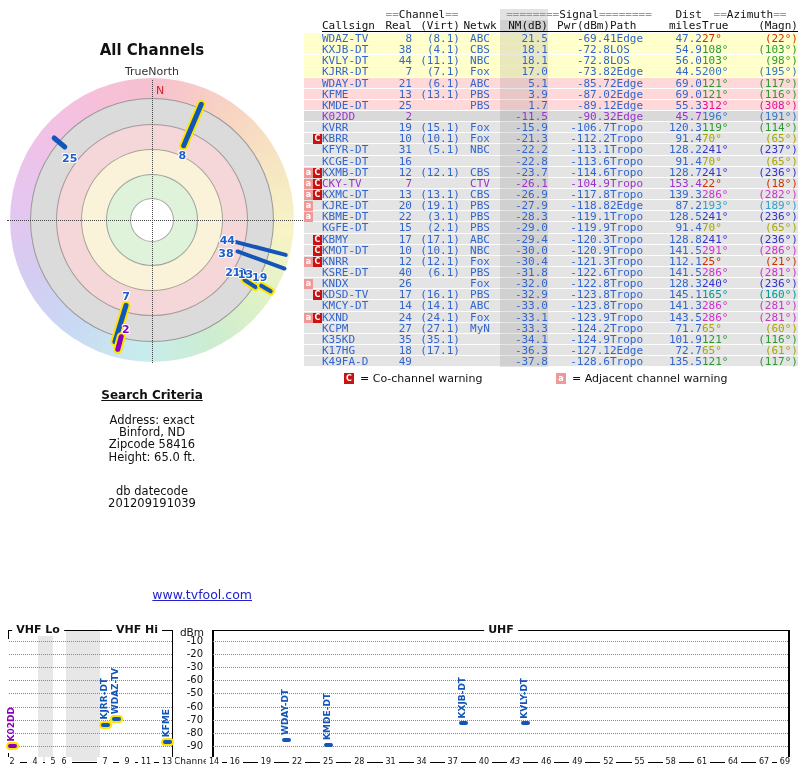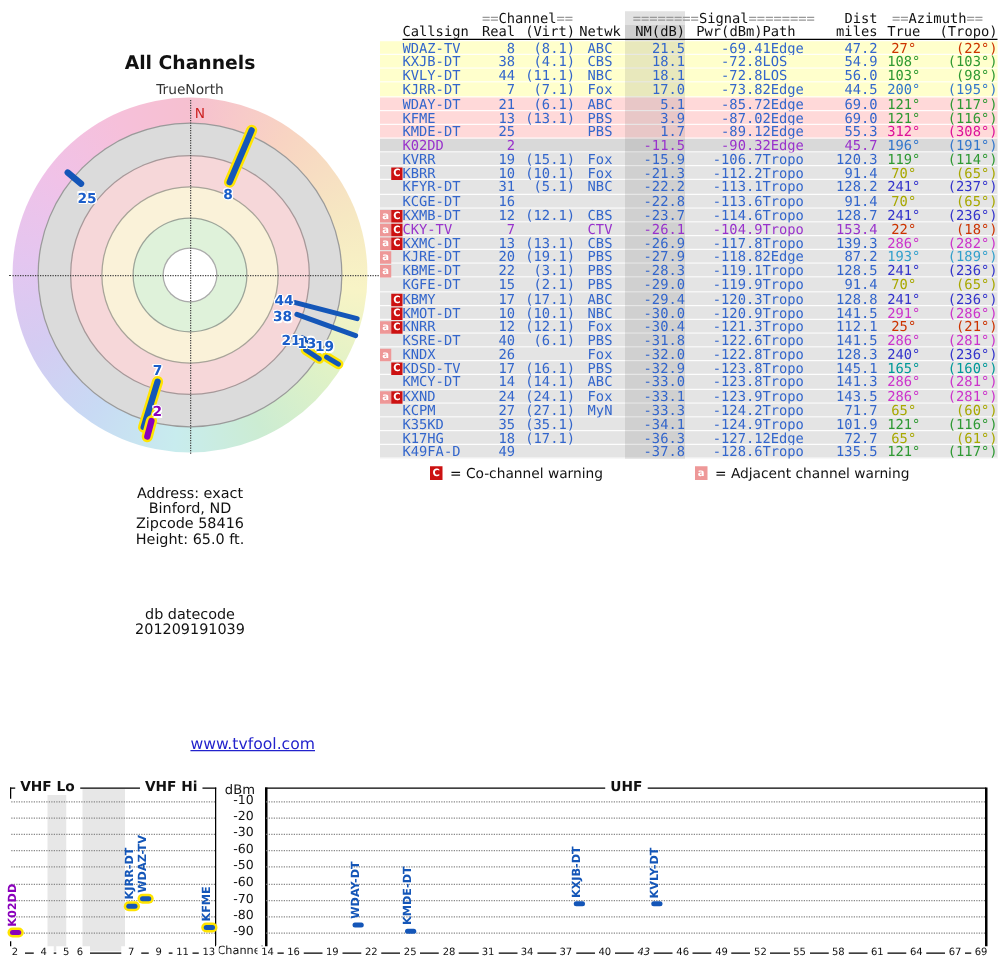--- a/index.html
+++ b/index.html
@@ -31,21 +31,21 @@
   .trow{box-shadow:inset 0 -1px 0 rgba(255,255,255,.9)}
   .gut{display:flex;width:18px;flex:none}
   .mkb{width:9px;height:10px;margin-top:1px;font-size:8px;line-height:10px;text-align:center;
     color:#fff;font-weight:bold;font-family:"DejaVu Sans",sans-serif}
   .mkb.a{background:#ee9898}
   .mkb.c{background:#cc1111}
   .cell{flex:none;overflow:hidden}
   .c-call{width:62px}.c-real{width:28px;text-align:right}.c-virt{width:48px;text-align:right}
   .c-net{width:40px;text-align:center}.c-nm{width:48px;text-align:right}
   .c-pwr{width:62px;text-align:right}.c-path{width:48px;}
-  .c-miles{width:44px;text-align:right}.c-true{width:42px;text-align:center}.c-magn{width:54px;text-align:right}
+  .c-miles{width:44px;text-align:right}.c-true{width:42px;text-align:left}.c-magn{width:54px;text-align:right}
   .trow .c-nm{background:rgba(90,90,90,.14)}
   .hrow .cell{color:#111}
   .eq{color:#999}
   .grp{flex:none;text-align:center}
   #legend1,#legend2{position:absolute;top:372px;display:flex;align-items:center;font-size:11px}
   .lgbox{width:10px;height:11px;font-size:8px;line-height:11px;text-align:center;color:#fff;
     font-weight:bold;margin-right:6px}
 
   
   #search{position:absolute;left:52px;top:388px;width:200px;text-align:center;font-size:11.5px}
@@ -122,21 +122,21 @@
   <span class="gut"></span>
   <span class="cell c-call">Callsign</span>
   <span class="cell c-real">Real</span>
   <span class="cell c-virt">(Virt)</span>
   <span class="cell c-net">Netwk</span>
   <span class="cell c-nm" style="background:rgba(90,90,90,.14)">NM(dB)</span>
   <span class="cell c-pwr">Pwr(dBm)</span>
   <span class="cell c-path">Path</span>
   <span class="cell c-miles">miles</span>
   <span class="cell c-true">True</span>
-  <span class="cell c-magn">(Tropo)</span>
+  <span class="cell c-magn">(Magn)</span>
 </div>
 <div class="abs" style="left:322px;top:31px;width:476px;height:1px;background:#000"></div>
 
 <div id="rows" class="abs" style="left:304px;top:33px">
     <div class="trow" style="background: rgb(255, 255, 204);"><div class="gut"><div class="mkb a" style="visibility: hidden;">a</div><div class="mkb c" style="visibility: hidden;">C</div></div><div class="cell c-call" style="color: rgb(51, 102, 204);">WDAZ-TV</div><div class="cell c-real" style="color: rgb(51, 102, 204);">8</div><div class="cell c-virt" style="color: rgb(51, 102, 204);">(8.1)</div><div class="cell c-net" style="color: rgb(51, 102, 204);">ABC</div><div class="cell c-nm" style="color: rgb(51, 102, 204);">21.5</div><div class="cell c-pwr" style="color: rgb(51, 102, 204);">-69.4</div><div class="cell c-path" style="color: rgb(51, 102, 204);">1Edge</div><div class="cell c-miles" style="color: rgb(51, 102, 204);">47.2</div><div class="cell c-true" style="color: rgb(204, 51, 0);">27°</div><div class="cell c-magn" style="color: rgb(204, 51, 0);">(22°)</div></div>
     <div class="trow" style="background: rgb(255, 255, 204);"><div class="gut"><div class="mkb a" style="visibility: hidden;">a</div><div class="mkb c" style="visibility: hidden;">C</div></div><div class="cell c-call" style="color: rgb(51, 102, 204);">KXJB-DT</div><div class="cell c-real" style="color: rgb(51, 102, 204);">38</div><div class="cell c-virt" style="color: rgb(51, 102, 204);">(4.1)</div><div class="cell c-net" style="color: rgb(51, 102, 204);">CBS</div><div class="cell c-nm" style="color: rgb(51, 102, 204);">18.1</div><div class="cell c-pwr" style="color: rgb(51, 102, 204);">-72.8</div><div class="cell c-path" style="color: rgb(51, 102, 204);">LOS</div><div class="cell c-miles" style="color: rgb(51, 102, 204);">54.9</div><div class="cell c-true" style="color: rgb(46, 153, 51);">108°</div><div class="cell c-magn" style="color: rgb(46, 153, 51);">(103°)</div></div>
     <div class="trow" style="background: rgb(255, 255, 204);"><div class="gut"><div class="mkb a" style="visibility: hidden;">a</div><div class="mkb c" style="visibility: hidden;">C</div></div><div class="cell c-call" style="color: rgb(51, 102, 204);">KVLY-DT</div><div class="cell c-real" style="color: rgb(51, 102, 204);">44</div><div class="cell c-virt" style="color: rgb(51, 102, 204);">(11.1)</div><div class="cell c-net" style="color: rgb(51, 102, 204);">NBC</div><div class="cell c-nm" style="color: rgb(51, 102, 204);">18.1</div><div class="cell c-pwr" style="color: rgb(51, 102, 204);">-72.8</div><div class="cell c-path" style="color: rgb(51, 102, 204);">LOS</div><div class="cell c-miles" style="color: rgb(51, 102, 204);">56.0</div><div class="cell c-true" style="color: rgb(46, 153, 51);">103°</div><div class="cell c-magn" style="color: rgb(46, 153, 51);">(98°)</div></div>
     <div class="trow" style="background: rgb(255, 255, 204);"><div class="gut"><div class="mkb a" style="visibility: hidden;">a</div><div class="mkb c" style="visibility: hidden;">C</div></div><div class="cell c-call" style="color: rgb(51, 102, 204);">KJRR-DT</div><div class="cell c-real" style="color: rgb(51, 102, 204);">7</div><div class="cell c-virt" style="color: rgb(51, 102, 204);">(7.1)</div><div class="cell c-net" style="color: rgb(51, 102, 204);">Fox</div><div class="cell c-nm" style="color: rgb(51, 102, 204);">17.0</div><div class="cell c-pwr" style="color: rgb(51, 102, 204);">-73.8</div><div class="cell c-path" style="color: rgb(51, 102, 204);">2Edge</div><div class="cell c-miles" style="color: rgb(51, 102, 204);">44.5</div><div class="cell c-true" style="color: rgb(51, 119, 204);">200°</div><div class="cell c-magn" style="color: rgb(51, 119, 204);">(195°)</div></div>
     <div class="trow" style="background: rgb(255, 217, 217);"><div class="gut"><div class="mkb a" style="visibility: hidden;">a</div><div class="mkb c" style="visibility: hidden;">C</div></div><div class="cell c-call" style="color: rgb(51, 102, 204);">WDAY-DT</div><div class="cell c-real" style="color: rgb(51, 102, 204);">21</div><div class="cell c-virt" style="color: rgb(51, 102, 204);">(6.1)</div><div class="cell c-net" style="color: rgb(51, 102, 204);">ABC</div><div class="cell c-nm" style="color: rgb(51, 102, 204);">5.1</div><div class="cell c-pwr" style="color: rgb(51, 102, 204);">-85.7</div><div class="cell c-path" style="color: rgb(51, 102, 204);">2Edge</div><div class="cell c-miles" style="color: rgb(51, 102, 204);">69.0</div><div class="cell c-true" style="color: rgb(46, 153, 51);">121°</div><div class="cell c-magn" style="color: rgb(46, 153, 51);">(117°)</div></div>
     <div class="trow" style="background: rgb(255, 217, 217);"><div class="gut"><div class="mkb a" style="visibility: hidden;">a</div><div class="mkb c" style="visibility: hidden;">C</div></div><div class="cell c-call" style="color: rgb(51, 102, 204);">KFME</div><div class="cell c-real" style="color: rgb(51, 102, 204);">13</div><div class="cell c-virt" style="color: rgb(51, 102, 204);">(13.1)</div><div class="cell c-net" style="color: rgb(51, 102, 204);">PBS</div><div class="cell c-nm" style="color: rgb(51, 102, 204);">3.9</div><div class="cell c-pwr" style="color: rgb(51, 102, 204);">-87.0</div><div class="cell c-path" style="color: rgb(51, 102, 204);">2Edge</div><div class="cell c-miles" style="color: rgb(51, 102, 204);">69.0</div><div class="cell c-true" style="color: rgb(46, 153, 51);">121°</div><div class="cell c-magn" style="color: rgb(46, 153, 51);">(116°)</div></div>
@@ -169,20 +169,21 @@
 <div id="legend1" style="left:344px">
   <span class="lgbox" style="background:#cc1111">C</span>
   <span>= Co-channel warning</span>
 </div>
 <div id="legend2" style="left:556px">
   <span class="lgbox" style="background:#ee9898">a</span>
   <span>= Adjacent channel warning</span>
 </div>
 
 <div id="search">
+  <div class="title">Search Criteria</div>
   <div class="line">Address: exact</div>
   <div class="line">Binford, ND</div>
   <div class="line">Zipcode 58416</div>
   <div class="line">Height: 65.0 ft.</div>
 </div>
 <div id="dbblock">
   <div>db datecode</div>
   <div>201209191039</div>
 </div>
 

